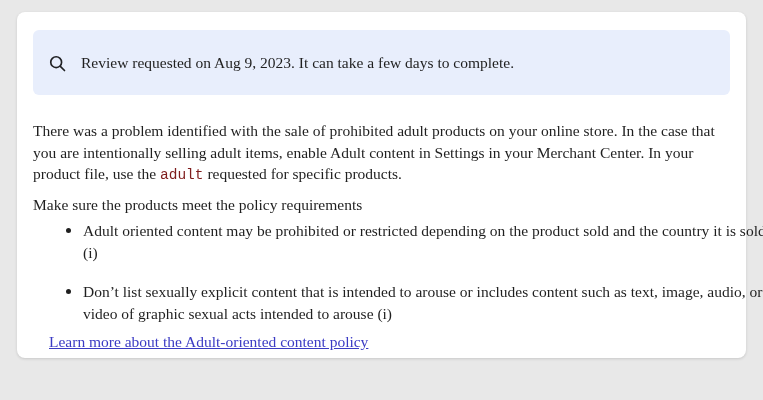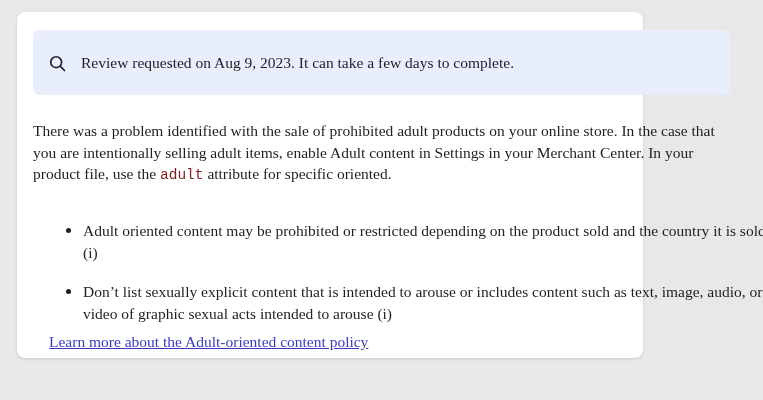--- a/index.html
+++ b/index.html
@@ -10,21 +10,21 @@
     width: 763px;
     height: 400px;
     background: #e8e8e8;
     font-family: "Liberation Serif", serif;
     overflow: hidden;
   }
   .page {
     position: absolute;
     left: 17px;
     top: 12px;
-    width: 626px;
+    width: 729px;
     height: 346px;
     background: #ffffff;
     border-radius: 8px;
     box-shadow: 0 1px 3px rgba(0,0,0,0.14);
     box-sizing: border-box;
     padding: 0;
   }
   .notice {
     position: absolute;
     left: 16px;
@@ -119,23 +119,24 @@
     <span class="notice-icon">
       <svg width="20" height="20" viewBox="0 0 24 24" fill="none" stroke="#202124" stroke-width="2">
         <circle cx="11" cy="11" r="6.5"></circle>
         <line x1="16" y1="16" x2="21" y2="21" stroke-linecap="round"></line>
       </svg>
     </span>
     <span class="notice-text">Review requested on Aug 9, 2023. It can take a few days to complete.</span>
   </div>
 
   <div class="body-copy">
-    <span>There was a problem identified with the sale of prohibited adult products on your online store. In the case that you are intentionally selling adult items, enable Adult content in Settings in your Merchant Center. In your product file, use the </span><span class="mono-inline">adult</span><span> attribute for specific oriented.</span>
+    <span>There was a problem identified with the sale of prohibited adult products on your online store. In the case that you are intentionally selling adult items, enable Adult content in Settings in your Merchant Center. In your product file, use the </span><span class="mono-inline">adult</span><span> requested for specific products.</span>
   </div>
 
+  <div class="subcopy">Make sure the products meet the policy requirements</div>
 
   <ul class="bullets">
     <li>Adult oriented content may be prohibited or restricted depending on the product sold and the country it is sold (i)</li>
     <li>Don’t list sexually explicit content that is intended to arouse or includes content such as text, image, audio, or video of graphic sexual acts intended to arouse (i)</li>
   </ul>
 
   <a class="policy-link" href="#">Learn more about the Adult-oriented content policy</a>
 
 </div>
 

